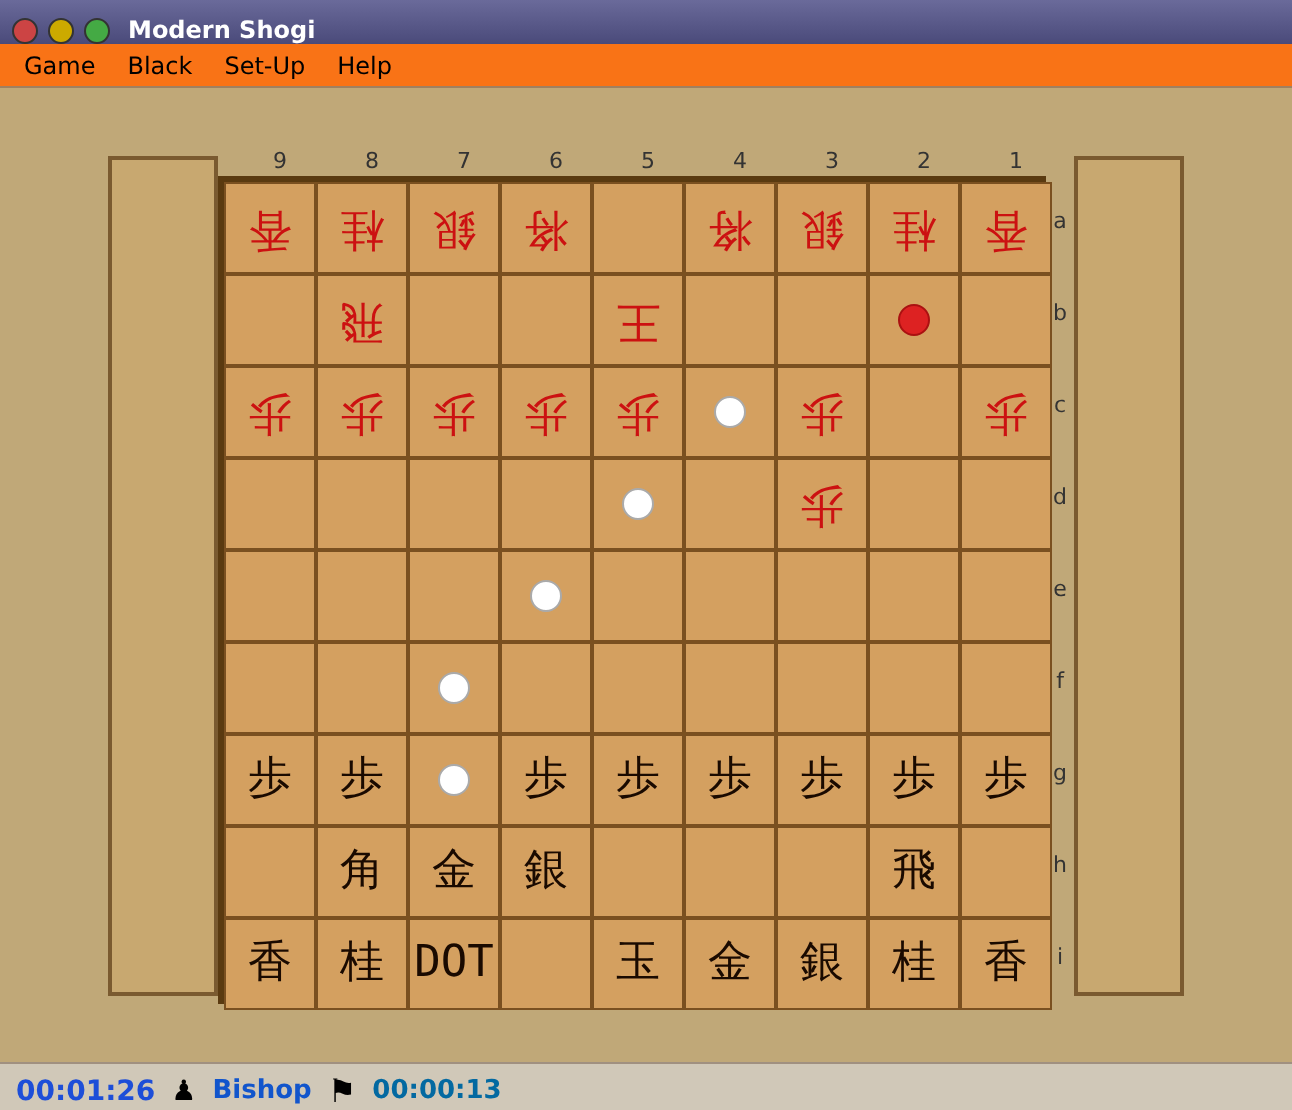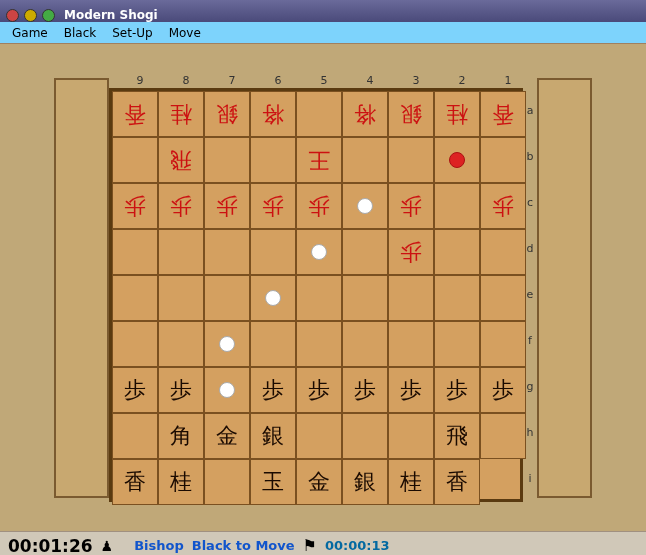--- a/index.html
+++ b/index.html
@@ -31,21 +31,21 @@
     .win-btn.max   { background: #44aa44; }
     #titlebar-label {
       color: white;
       font-size: 12px;
       font-weight: bold;
       margin-left: 4px;
     }
 
     
     #menubar {
-      background: #7dd3fc;
+      background: #f97316;
       height: 22px;
       display: flex;
       align-items: center;
       padding: 0 4px;
       border-bottom: 1px solid #a08060;
     }
     .menu-item {
       padding: 2px 8px;
       cursor: pointer;
       font-size: 12px;
@@ -176,32 +176,31 @@
     #statusbar {
       height: 28px;
       background: #d0c8b8;
       border-top: 1px solid #a09080;
       display: flex;
       align-items: center;
       padding: 0 8px;
       gap: 8px;
     }
     .status-time {
-      font-size: 17px;
+      font-size: 14px;
       font-weight: bold;
-      color: #000000;
+      color: #1d4ed8;
     }
     .status-icon {
       font-size: 14px;
     }
     .status-piece-name {
       font-size: 13px;
       font-weight: bold;
       color: #1155cc;
-      margin-left: 13px;
     }
     .status-move {
       font-size: 13px;
       color: #1155cc;
       flex: 1;
       text-align: center;
     }
     .status-btm {
       font-size: 13px;
       font-weight: bold;
@@ -223,21 +222,21 @@
   <span class="win-btn close"></span>
   <span class="win-btn min"></span>
   <span class="win-btn max"></span>
   <span id="titlebar-label">Modern Shogi</span>
 </div>
 
 <div id="menubar">
   <span class="menu-item">Game</span>
   <span class="menu-item">Black</span>
   <span class="menu-item">Set-Up</span>
-  <span class="menu-item">Move</span>
+  <span class="menu-item">Help</span>
 </div>
 
 <div id="main">
   <div class="side-panel"></div>
 
   <div id="board-container">
     <div id="col-labels">
         <div class="col-label">9</div>
         <div class="col-label">8</div>
         <div class="col-label">7</div>
@@ -393,20 +392,23 @@
           <div class="cell">
             <span class="piece piece-white">飛</span>
           </div>
           <div class="cell"></div>
           <div class="cell">
             <span class="piece piece-white">香</span>
           </div>
           <div class="cell">
             <span class="piece piece-white">桂</span>
           </div>
+          <div class="cell">
+            <span class="piece piece-white">DOT</span>
+          </div>
           <div class="cell"></div>
           <div class="cell">
             <span class="piece piece-white">玉</span>
           </div>
           <div class="cell">
             <span class="piece piece-white">金</span>
           </div>
           <div class="cell">
             <span class="piece piece-white">銀</span>
           </div>
@@ -431,16 +433,15 @@
     </div>
   </div>
 
   <div class="side-panel"></div>
 </div>
 
 <div id="statusbar">
   <span class="status-time">00:01:26</span>
   <span class="status-icon">♟</span>
   <span class="status-piece-name">Bishop</span>
-  <span class="status-btm">Black to Move</span>
   <span class="status-flag">⚑</span>
   <span class="status-time-right">00:00:13</span>
 </div>
 
 </body></html>

